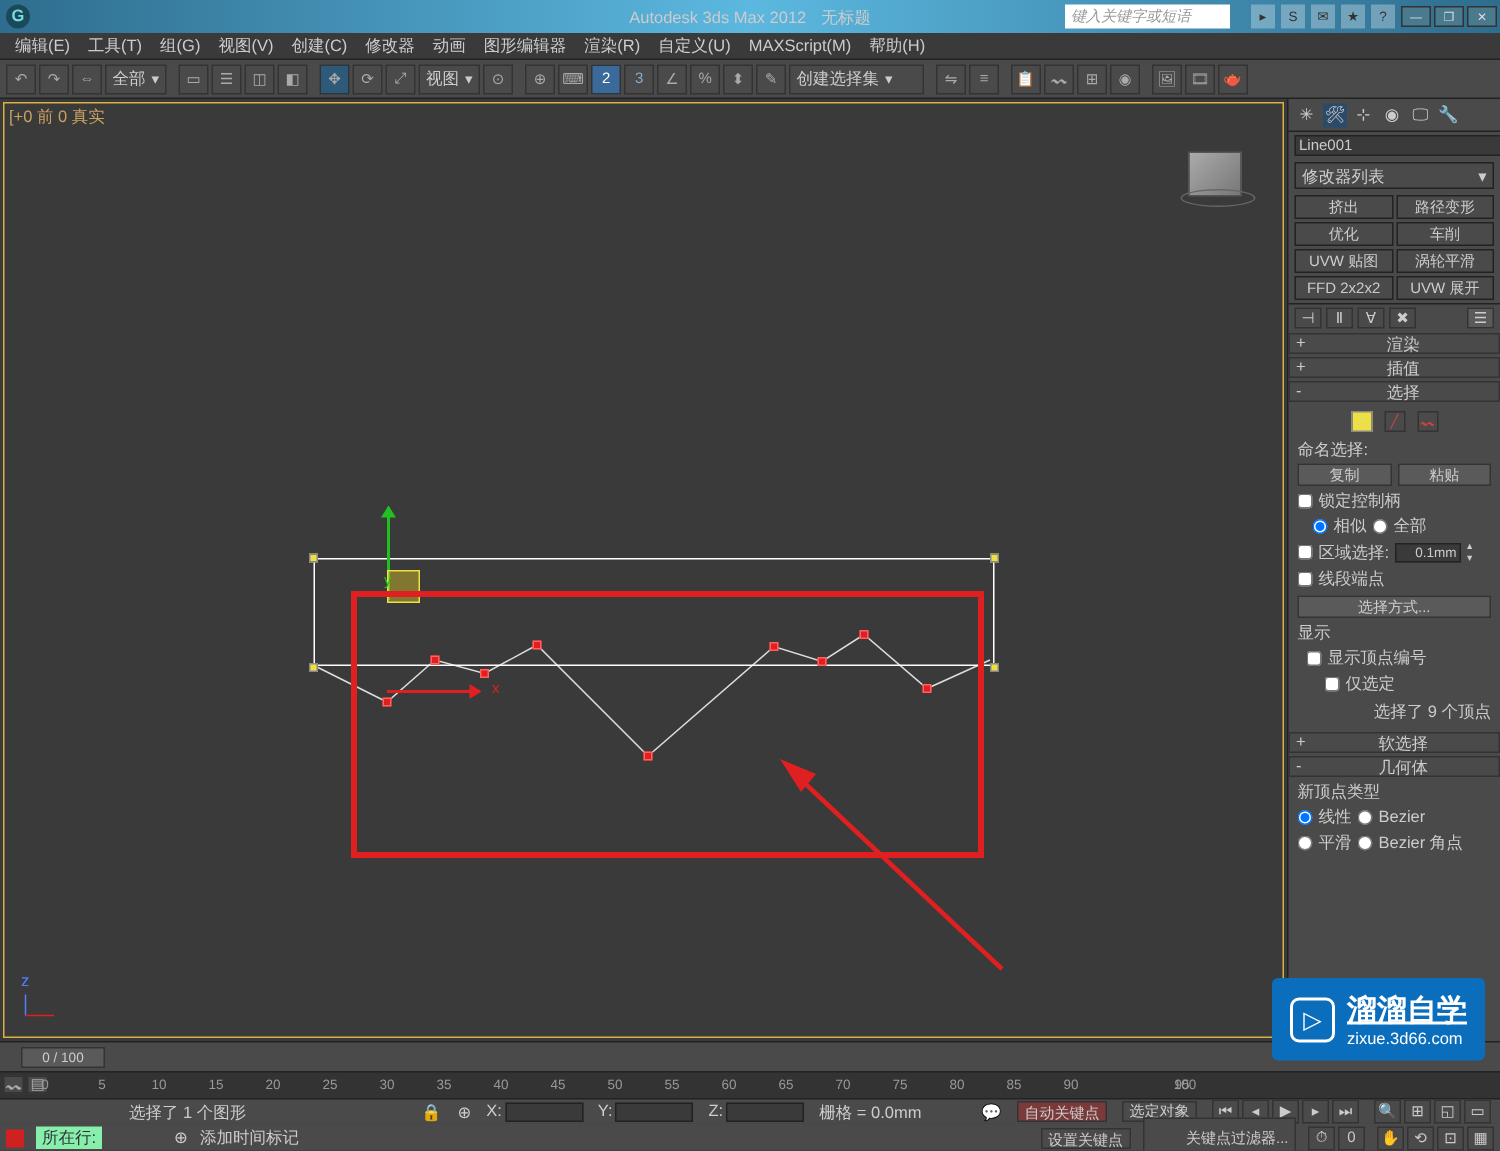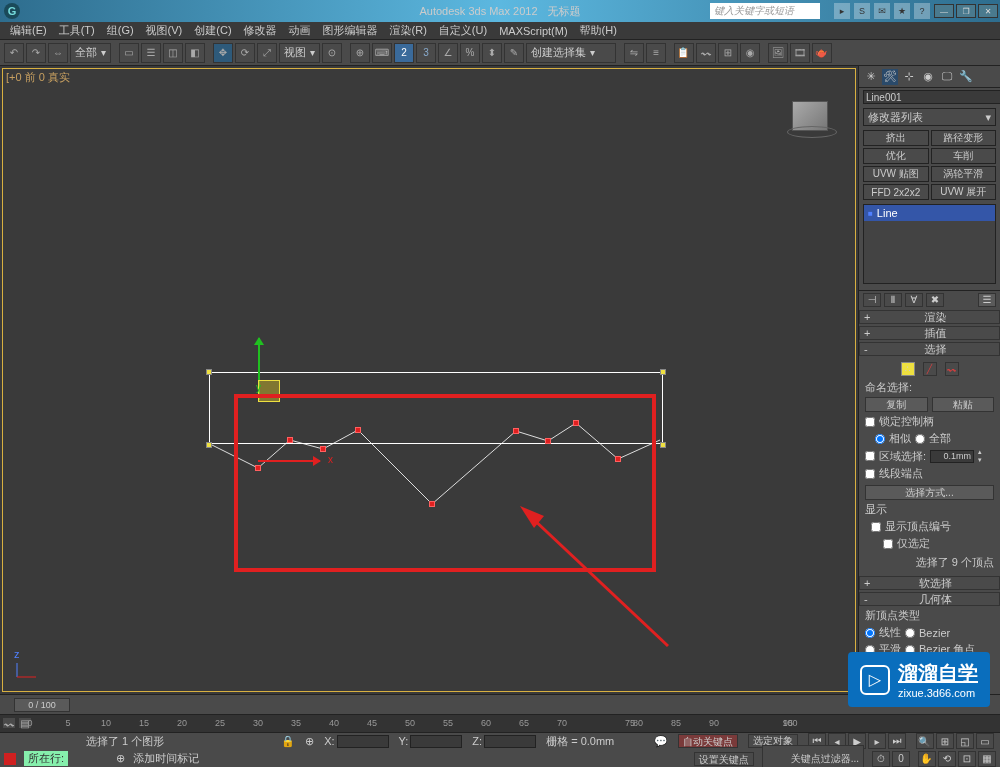--- a/index.html
+++ b/index.html
@@ -230,23 +230,20 @@
     <div class="sp-btns">
       <button>挤出</button>
       <button>路径变形</button>
       <button>优化</button>
       <button>车削</button>
       <button>UVW 贴图</button>
       <button>涡轮平滑</button>
       <button>FFD 2x2x2</button>
       <button>UVW 展开</button>
     </div>
-    <div class="sp-list">
-      <div class="item">Line</div>
-    </div>
     <div class="sp-subobj">
       <span>⊣</span>
       <span>Ⅱ</span>
       <span>∀</span>
       <span>✖</span>
       <span class="last">☰</span>
     </div>
 
     <div style="overflow:hidden; flex:1; position:relative;">
     <div class="rollout">
@@ -360,21 +357,21 @@
     <div class="lbl" style="left: 220px;">25</div>
     <div class="lbl" style="left: 258px;">30</div>
     <div class="lbl" style="left: 296px;">35</div>
     <div class="lbl" style="left: 334px;">40</div>
     <div class="lbl" style="left: 372px;">45</div>
     <div class="lbl" style="left: 410px; margin-top: 12px;">50</div>
     <div class="lbl" style="left: 448px;">55</div>
     <div class="lbl" style="left: 486px;">60</div>
     <div class="lbl" style="left: 524px;">65</div>
     <div class="lbl" style="left: 562px;">70</div>
-    <div class="lbl" style="left: 600px; margin-left: 30px;">75</div>
+    <div class="lbl" style="left: 600px;">75</div>
     <div class="lbl" style="left: 638px;">80</div>
     <div class="lbl" style="left: 676px;">85</div>
     <div class="lbl" style="left: 714px;">90</div>
     <div class="lbl" style="left: 752px; margin-left: 36px;">95</div>
     <div class="lbl" style="left: 790px;">100</div>
   </div>
 
 <div class="statusbar" style="height:17px; padding:0 6px; gap:10px;">
   <span style="width:70px;"></span>
   <span>选择了 1 个图形</span>

